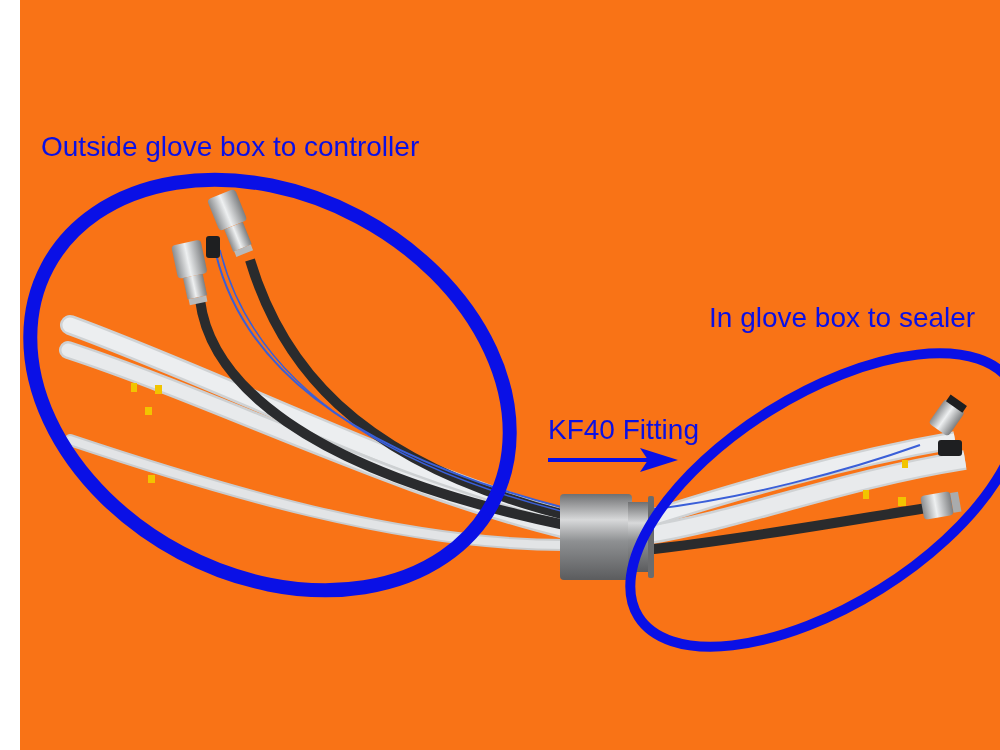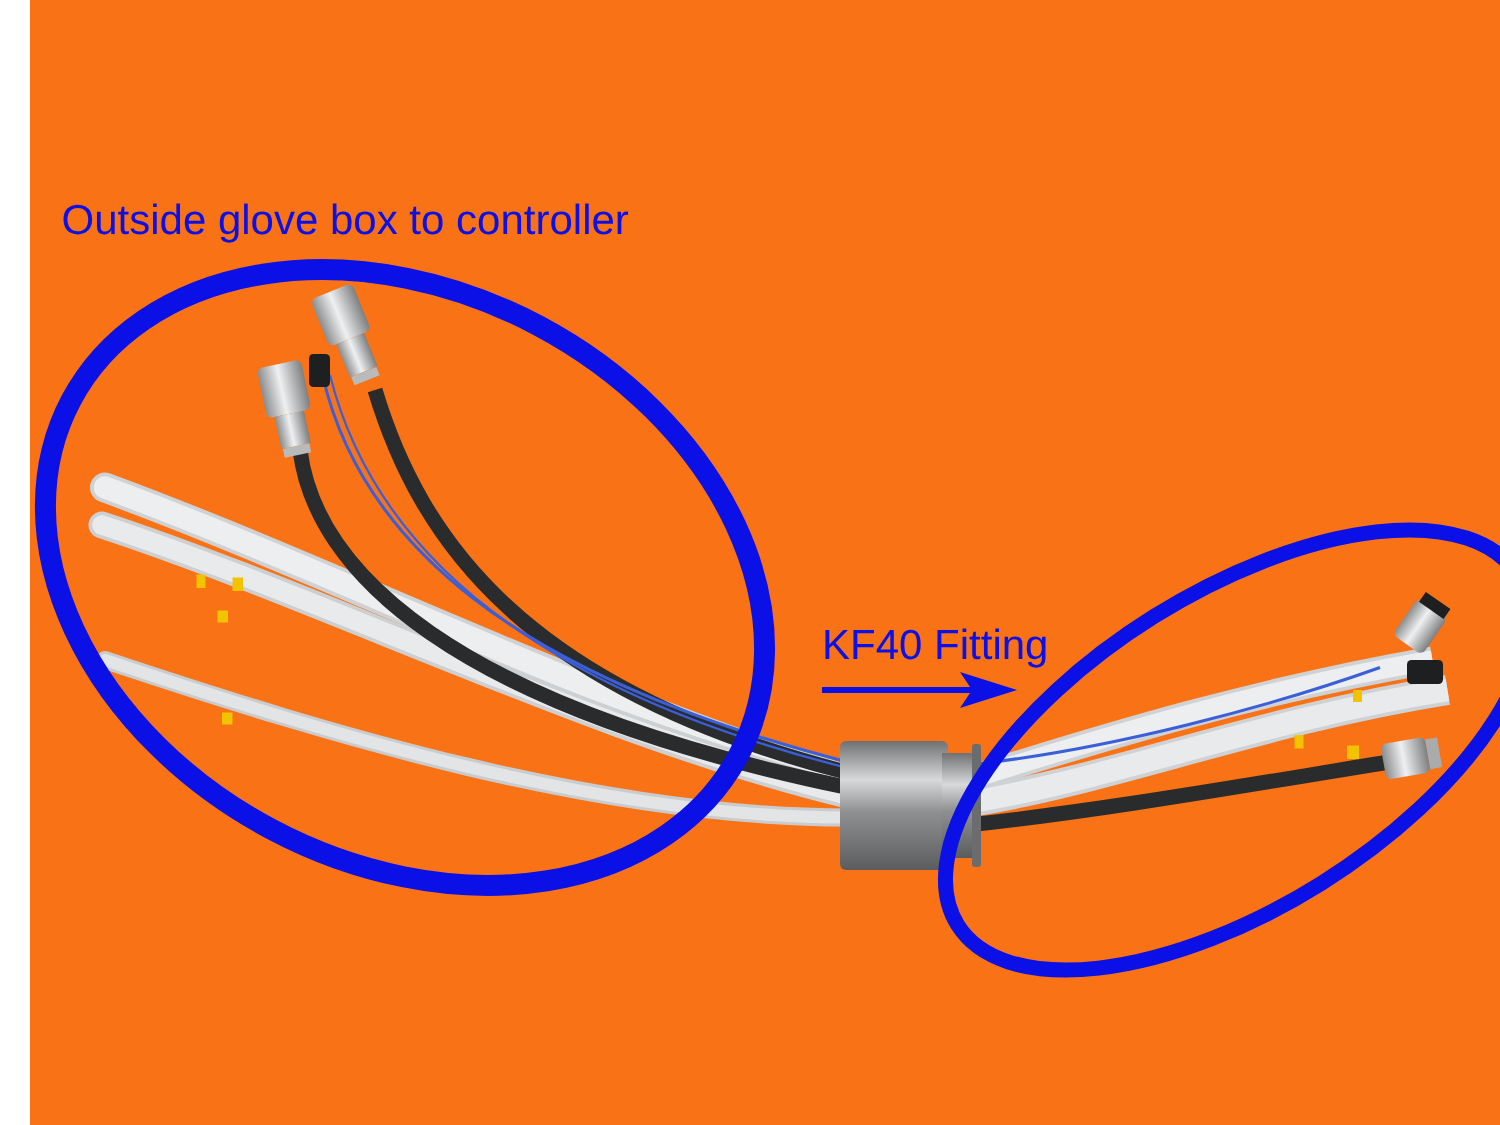--- a/index.html
+++ b/index.html
@@ -102,14 +102,15 @@
     <ellipse cx="250" cy="385" rx="252" ry="190" transform="rotate(28 250 385)" fill="none" stroke="#0a10e6" stroke-width="14"></ellipse>
     <ellipse cx="805" cy="500" rx="220" ry="105" transform="rotate(-32 805 500)" fill="none" stroke="#0a10e6" stroke-width="10"></ellipse>
 
     <g>
       <line x1="528" y1="460" x2="636" y2="460" stroke="#0a10e6" stroke-width="4"></line>
       <polygon points="658,460 620,448 628,460 620,472" fill="#0a10e6"></polygon>
     </g>
   </svg>
 
   <div class="label" id="label-outside">Outside glove box to controller</div>
+  <div class="label" id="label-inside">In glove box to sealer</div>
   <div class="label" id="label-kf40">KF40 Fitting</div>
 </div>
 
 </body></html>

